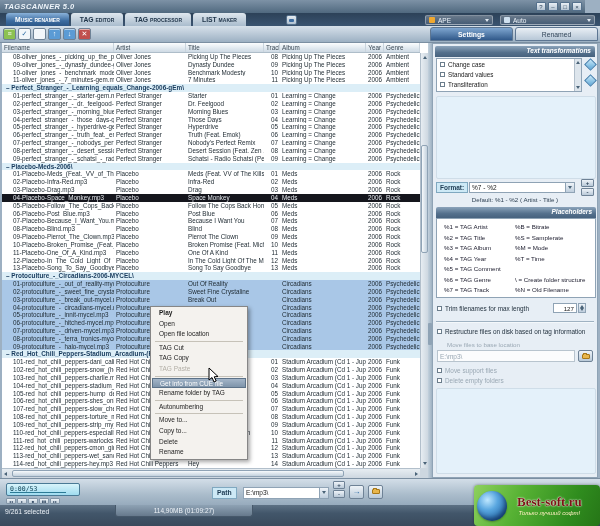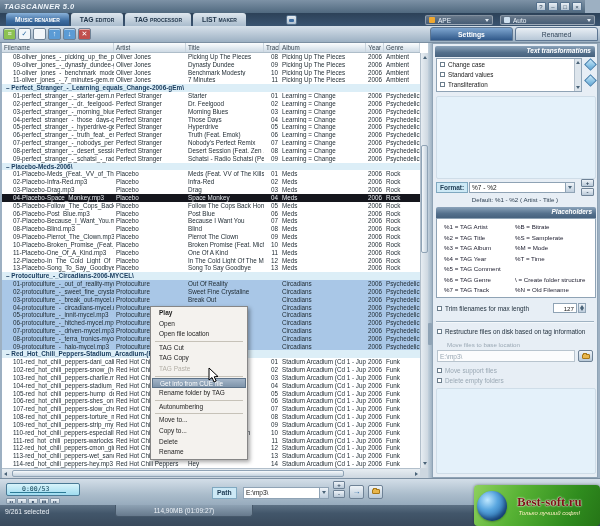--- a/index.html
+++ b/index.html
@@ -140,21 +140,21 @@
   .mi.bold{font-weight:bold;}
   .mi.disabled{color:#b3afa6;}
   .mi.hl{background:linear-gradient(#a3b5c8,#7e94aa);border:1px solid #5c7288;color:#fff;}
   .sep{height:1px;background:#c6c2b8;margin:1px 3px;}
   #cursor{position:absolute;left:208px;top:367px;z-index:60;}
   
   .bottombar{position:absolute;left:0;top:478px;width:600px;height:27px;
              background:linear-gradient(#d3dee8,#aabccb 60%,#97abbd);border-top:1px solid #7b8fa2;box-sizing:border-box;}
   .lcd{position:absolute;left:6px;top:4px;width:74px;height:13px;background:linear-gradient(#d8f4fb,#9fdcf0);
        border:1px solid #4a7a96;border-radius:2px;font-family:"DejaVu Sans Mono",monospace;font-size:6.5px;
-       line-height:9px;padding:1px 15px;color:#083a4e;box-sizing:border-box;}
+       line-height:9px;padding:1px 3px;color:#083a4e;box-sizing:border-box;}
   .lcd-line{position:absolute;left:3px;bottom:2px;width:56px;height:1px;background:#2b7a96;}
   #transport{position:absolute;left:6px;top:19px;display:flex;gap:1px;}
   .tr-btn{width:10px;height:6px;background:linear-gradient(#eef3f7,#c2cfda);border:1px solid #8396a8;
           border-radius:1px;font-size:4px;line-height:5px;text-align:center;color:#39506a;box-sizing:border-box;overflow:hidden;}
   #path-label{position:absolute;left:212px;top:8px;height:12px;padding:0 4px;background:#cde9f6;border:1px solid #7fa8c0;
               font-size:6.8px;font-weight:bold;line-height:10px;color:#1c3a52;box-sizing:border-box;}
   #path-combo{position:absolute;left:243px;top:8px;width:86px;height:12px;background:#fff;border:1px solid #8fa3b5;
               font-size:6.5px;line-height:10px;padding:0 11px 0 2px;color:#222;box-sizing:border-box;overflow:hidden;}
   #pm-add{top:481px;} #pm-rem{top:490px;}
   .pm2{position:absolute;left:333px;width:12px;height:8px;background:linear-gradient(#eef3f8,#b9c9d8);

